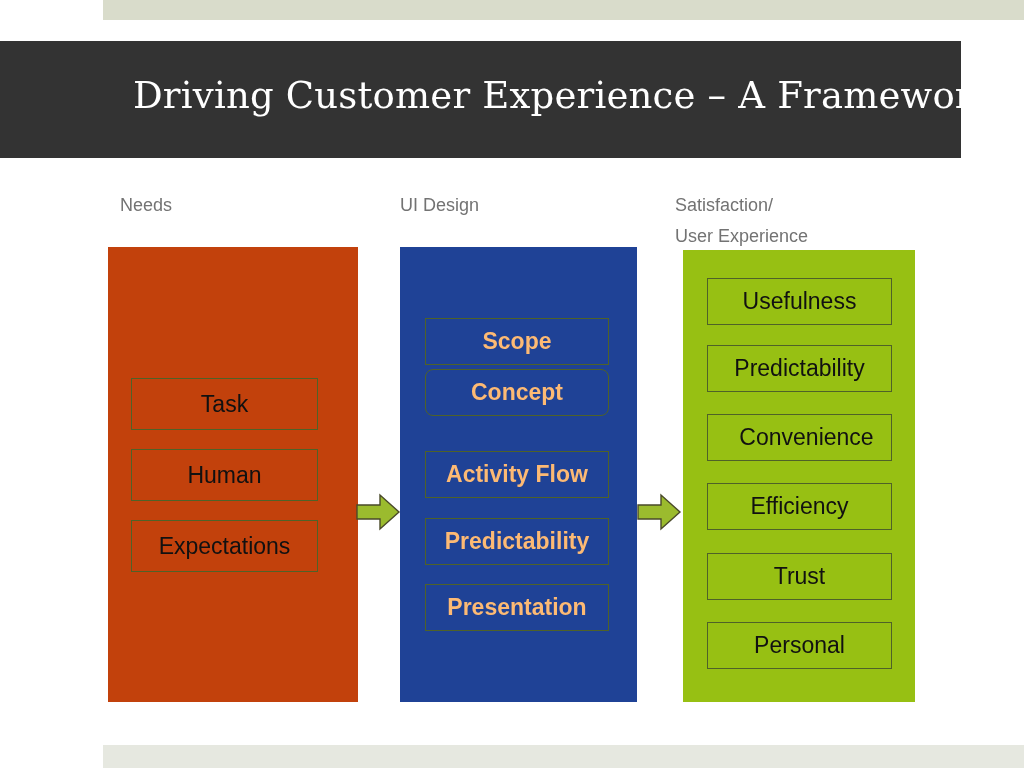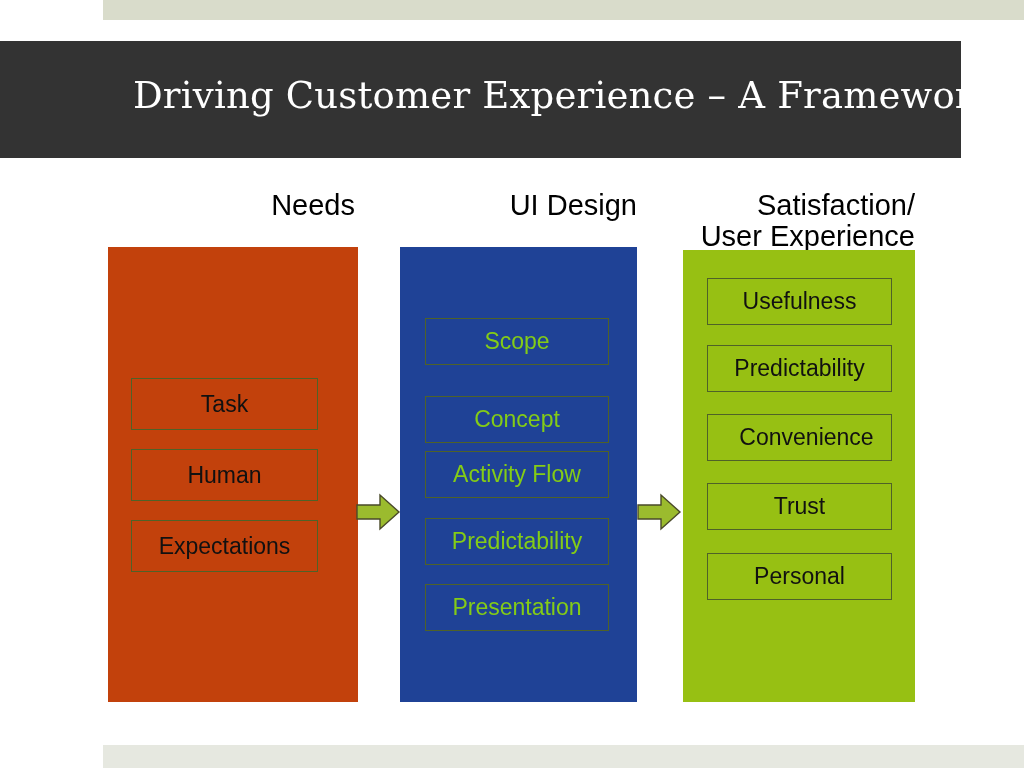--- a/index.html
+++ b/index.html
@@ -51,23 +51,23 @@
     font-size: 37px;
     font-weight: 400;
     color: #ffffff;
     letter-spacing: 0.2px;
     white-space: nowrap;
   }
 
   
   .col-header {
     position: absolute;
-    text-align: right;
-    font-size: 29px;
-    color: #000000;
+    text-align: left;
+    font-size: 18px;
+    color: #737373;
     line-height: 31px;
   }
   .col-header .hl { display: block; }
 
   #header-needs { left: 120px; top: 190px; width: 235px; }
   #header-uidesign { left: 400px; top: 190px; width: 237px; }
   #header-satisfaction { left: 675px; top: 190px; width: 240px; }
 
   
   .column {
@@ -95,40 +95,40 @@
     position: absolute;
     box-sizing: border-box;
     border: 1.5px solid #4f6228;
     display: flex;
     align-items: center;
     justify-content: center;
     font-size: 23px;
     text-align: center;
   }
   .item-box.light { color: #111111; }
-  .item-box.dark { color: #84cc16; }
+  .item-box.dark { color: #fdba74; font-weight: bold; }
 
   
   #column-needs .item-box {
     left: 23px;
     width: 187px;
     height: 52px;
   }
   #column-needs .item-box:nth-of-type(1) { top: 131px; }
   #column-needs .item-box:nth-of-type(2) { top: 202px; }
   #column-needs .item-box:nth-of-type(3) { top: 273px; }
 
   
   #column-uidesign .item-box {
     left: 25px;
     width: 184px;
     height: 47px;
   }
   #column-uidesign .item-box:nth-of-type(1) { top: 71px; }
-  #column-uidesign .item-box:nth-of-type(2) { top: 149px; }
+  #column-uidesign .item-box:nth-of-type(2) { top: 122px; border-radius: 8px; }
   #column-uidesign .item-box:nth-of-type(3) { top: 204px; }
   #column-uidesign .item-box:nth-of-type(4) { top: 271px; }
   #column-uidesign .item-box:nth-of-type(5) { top: 337px; }
 
   
   #column-satisfaction .item-box {
     left: 24px;
     width: 185px;
     height: 47px;
   }
@@ -181,20 +181,21 @@
   <div class="item-box dark">Concept</div>
   <div class="item-box dark">Activity Flow</div>
   <div class="item-box dark">Predictability</div>
   <div class="item-box dark">Presentation</div>
 </div>
 
 <div class="column" id="column-satisfaction">
   <div class="item-box light">Usefulness</div>
   <div class="item-box light">Predictability</div>
   <div class="item-box light">Convenience</div>
+  <div class="item-box light">Efficiency</div>
   <div class="item-box light">Trust</div>
   <div class="item-box light">Personal</div>
 </div>
 
 <svg class="flow-arrow" id="arrow-needs-to-uidesign" viewBox="0 0 46 40">
   <polygon points="2,13 25,13 25,3 44,20 25,37 25,27 2,27" fill="#9bbb2e" stroke="#4a4a2a" stroke-width="1.4" stroke-linejoin="miter"></polygon>
 </svg>
 
 <svg class="flow-arrow" id="arrow-uidesign-to-satisfaction" viewBox="0 0 46 40">
   <polygon points="2,13 25,13 25,3 44,20 25,37 25,27 2,27" fill="#9bbb2e" stroke="#4a4a2a" stroke-width="1.4" stroke-linejoin="miter"></polygon>

